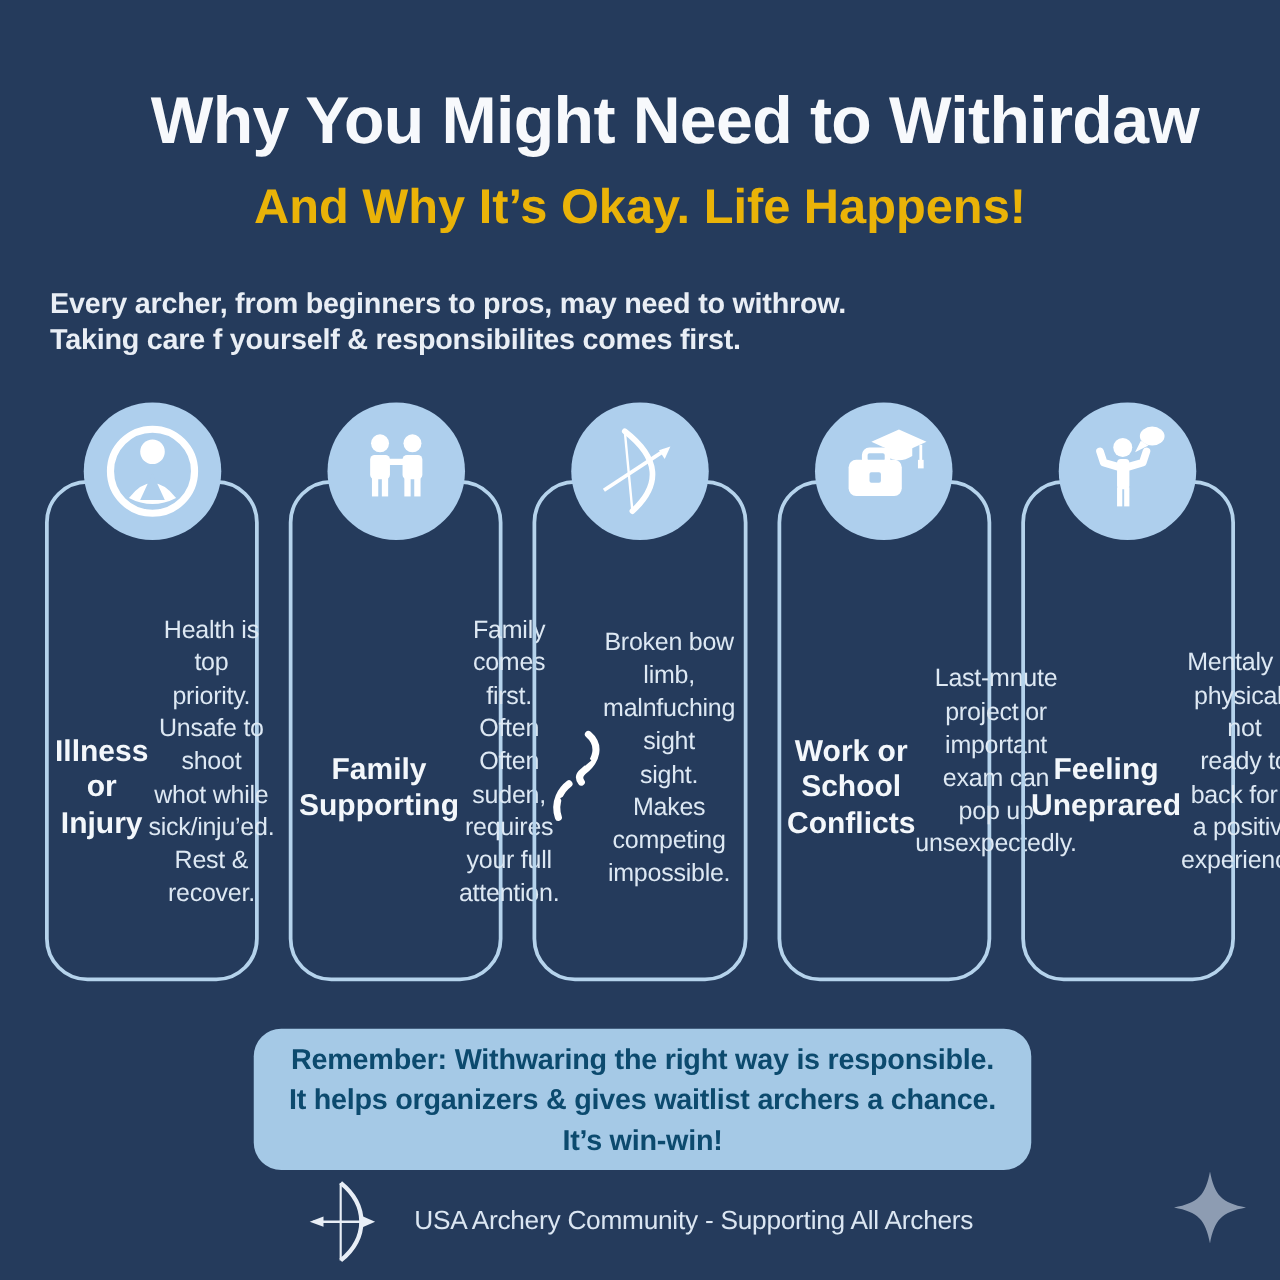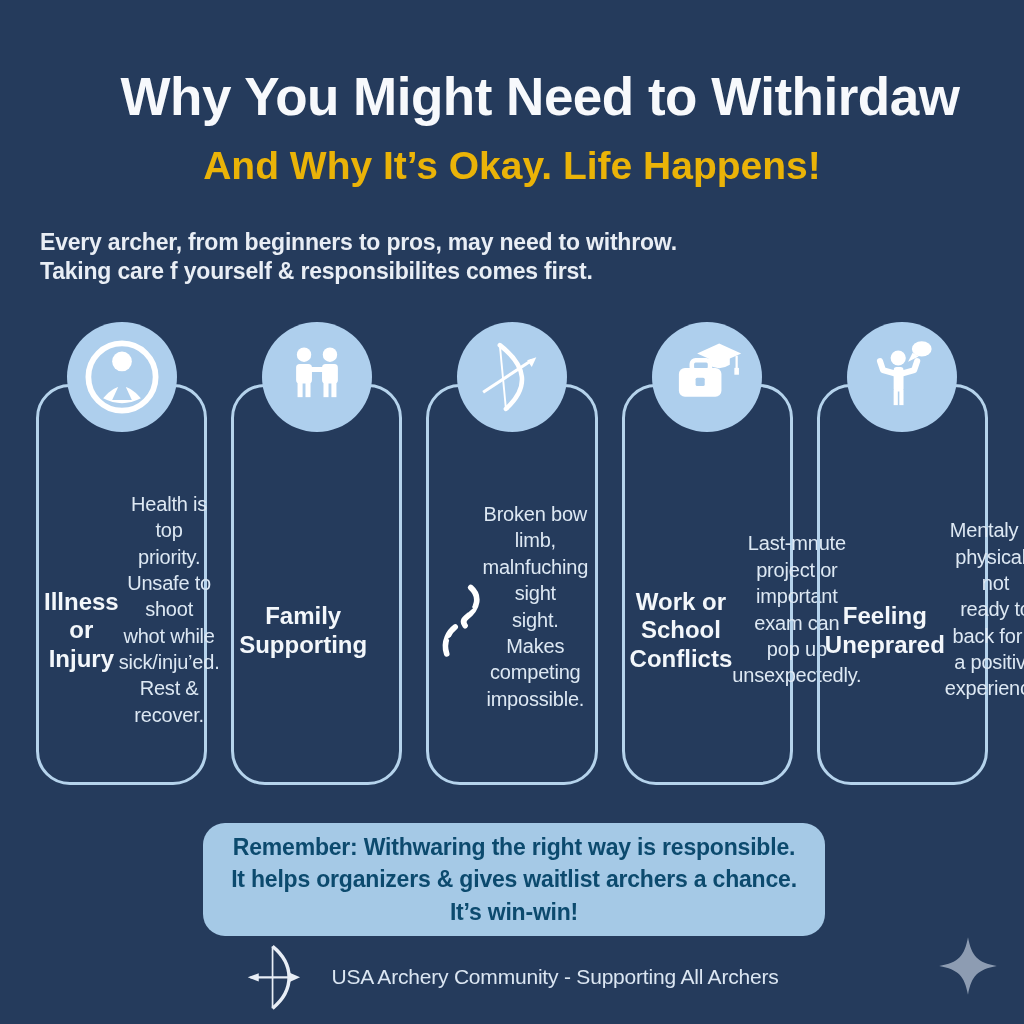--- a/index.html
+++ b/index.html
@@ -106,20 +106,25 @@
           <rect x="40" y="36" width="20" height="7" rx="3" fill="#ffffff"></rect>
           <rect x="23" y="57" width="7" height="21" fill="#ffffff"></rect>
           <rect x="34" y="57" width="7" height="21" fill="#ffffff"></rect>
           <rect x="59" y="57" width="7" height="21" fill="#ffffff"></rect>
           <rect x="70" y="57" width="7" height="21" fill="#ffffff"></rect>
         </svg>
       </div>
       <div class="card-box">
         <div class="card-title">Family
 Supporting</div>
+        <div class="card-body">Family comes
+first. Often
+Often suden,
+requires your full
+attention.</div>
       </div>
     </div>
 
     <div class="card-col">
       <div class="icon-circle">
         <svg width="76" height="76" viewBox="0 0 100 100">
           <path d="M34 8 Q88 50 42 92" fill="none" stroke="#ffffff" stroke-width="6" stroke-linecap="round"></path>
           <line x1="34" y1="8" x2="42" y2="92" stroke="#ffffff" stroke-width="2.5"></line>
           <line x1="12" y1="70" x2="76" y2="28" stroke="#ffffff" stroke-width="4"></line>
           <polygon points="82,24 70,28 76,37" fill="#ffffff"></polygon>

